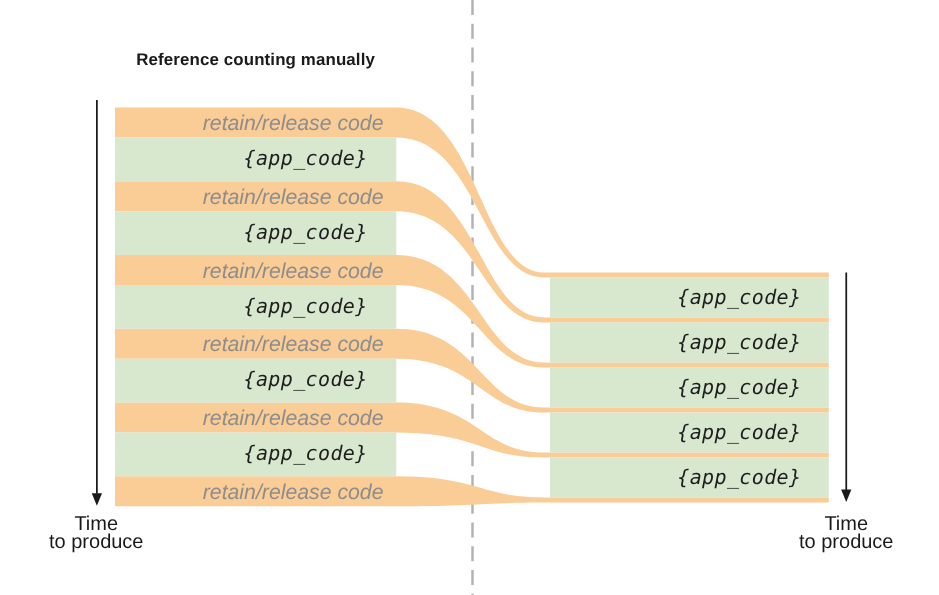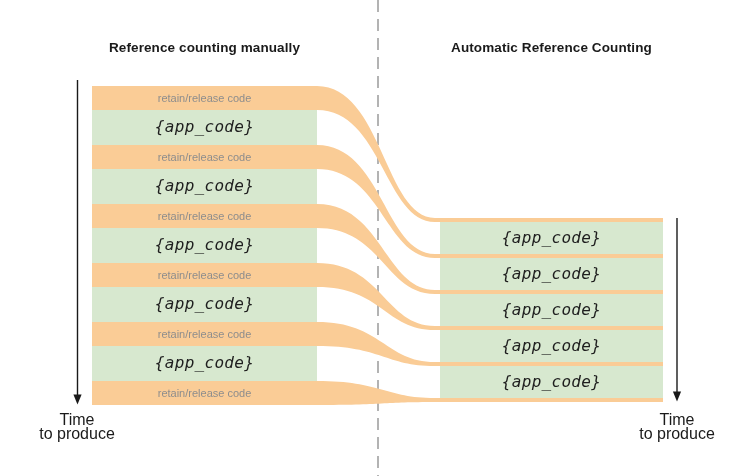--- a/index.html
+++ b/index.html
@@ -22,29 +22,32 @@
   }
   .panel-title.left{left:92px;width:225px;}
   .panel-title.right{left:440px;width:223px;}
   .band-label{
     position:absolute;
     text-align:center;
     pointer-events:none;
     white-space:nowrap;
   }
   .lbl-retain{
-    font-size:11px;
+    font-size:17px;
+    font-style:italic;
     line-height:15px;
+    padding-left:30px;
   }
   .lbl-appcode{
     font-size:16px;
     font-style:italic;
     font-family:"DejaVu Sans Mono",monospace;
     line-height:18px;
     letter-spacing:0.3px;
+    margin-left:40px;
   }
   .time-label{
     position:absolute;
     top:413px;
     width:80px;
     text-align:center;
     font-size:16px;
     line-height:14px;
     color:#1a1a1a;
   }
@@ -73,21 +76,20 @@
       <rect x="440" y="330" width="223" height="32" fill="#D7E8CF"></rect>
       <rect x="440" y="366" width="223" height="32" fill="#D7E8CF"></rect>
       <line x1="77.5" y1="80" x2="77.5" y2="395" stroke="#1A1A1A" stroke-width="1.4"></line>
       <polygon points="77.5,404.5 73.4,394.5 81.6,394.5" fill="#1A1A1A"></polygon>
       <line x1="677" y1="218" x2="677" y2="392.5" stroke="#1A1A1A" stroke-width="1.4"></line>
       <polygon points="677,401.5 672.9,391.5 681.1,391.5" fill="#1A1A1A"></polygon>
     </svg>
 
   <div class="panel-title left">Reference counting manually</div>
 
-  <div class="panel-title right">Automatic Reference Counting</div>
 
   <div id="labels">
       <div class="band-label lbl-retain" style="left: 92px; width: 225px; top: 90.5px; color: rgb(141, 141, 141);">retain/release code</div>
       <div class="band-label lbl-retain" style="left: 92px; width: 225px; top: 149.5px; color: rgb(141, 141, 141);">retain/release code</div>
       <div class="band-label lbl-retain" style="left: 92px; width: 225px; top: 208.5px; color: rgb(141, 141, 141);">retain/release code</div>
       <div class="band-label lbl-retain" style="left: 92px; width: 225px; top: 267.5px; color: rgb(141, 141, 141);">retain/release code</div>
       <div class="band-label lbl-retain" style="left: 92px; width: 225px; top: 326.5px; color: rgb(141, 141, 141);">retain/release code</div>
       <div class="band-label lbl-retain" style="left: 92px; width: 225px; top: 385.5px; color: rgb(141, 141, 141);">retain/release code</div>
       <div class="band-label lbl-appcode" style="left: 92px; width: 225px; top: 118px; color: rgb(30, 30, 30);">{app_code}</div>
       <div class="band-label lbl-appcode" style="left: 92px; width: 225px; top: 177px; color: rgb(30, 30, 30);">{app_code}</div>

